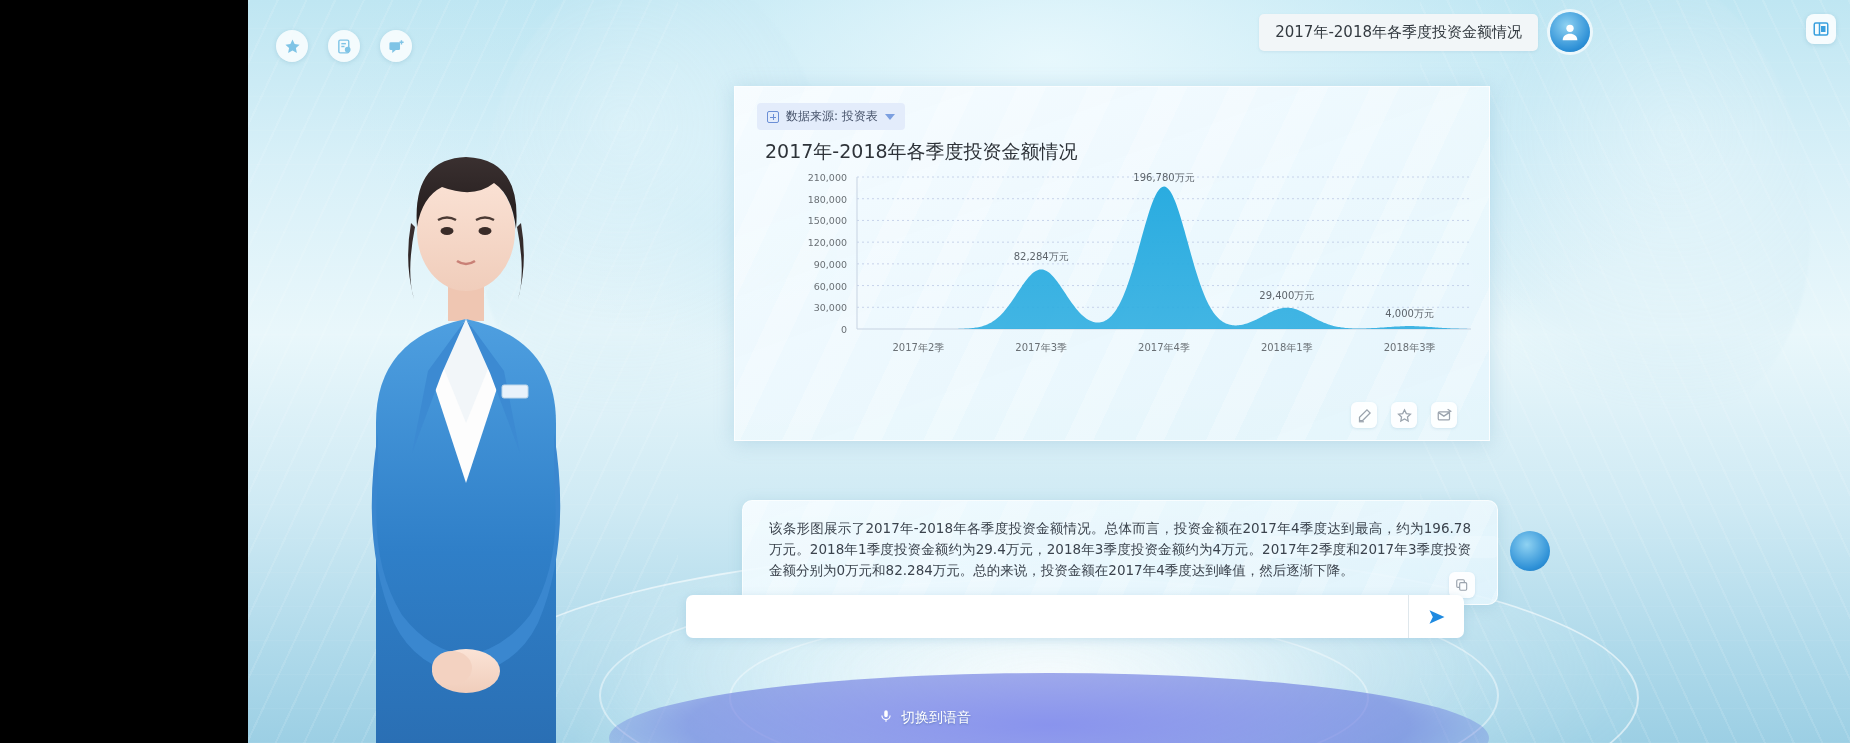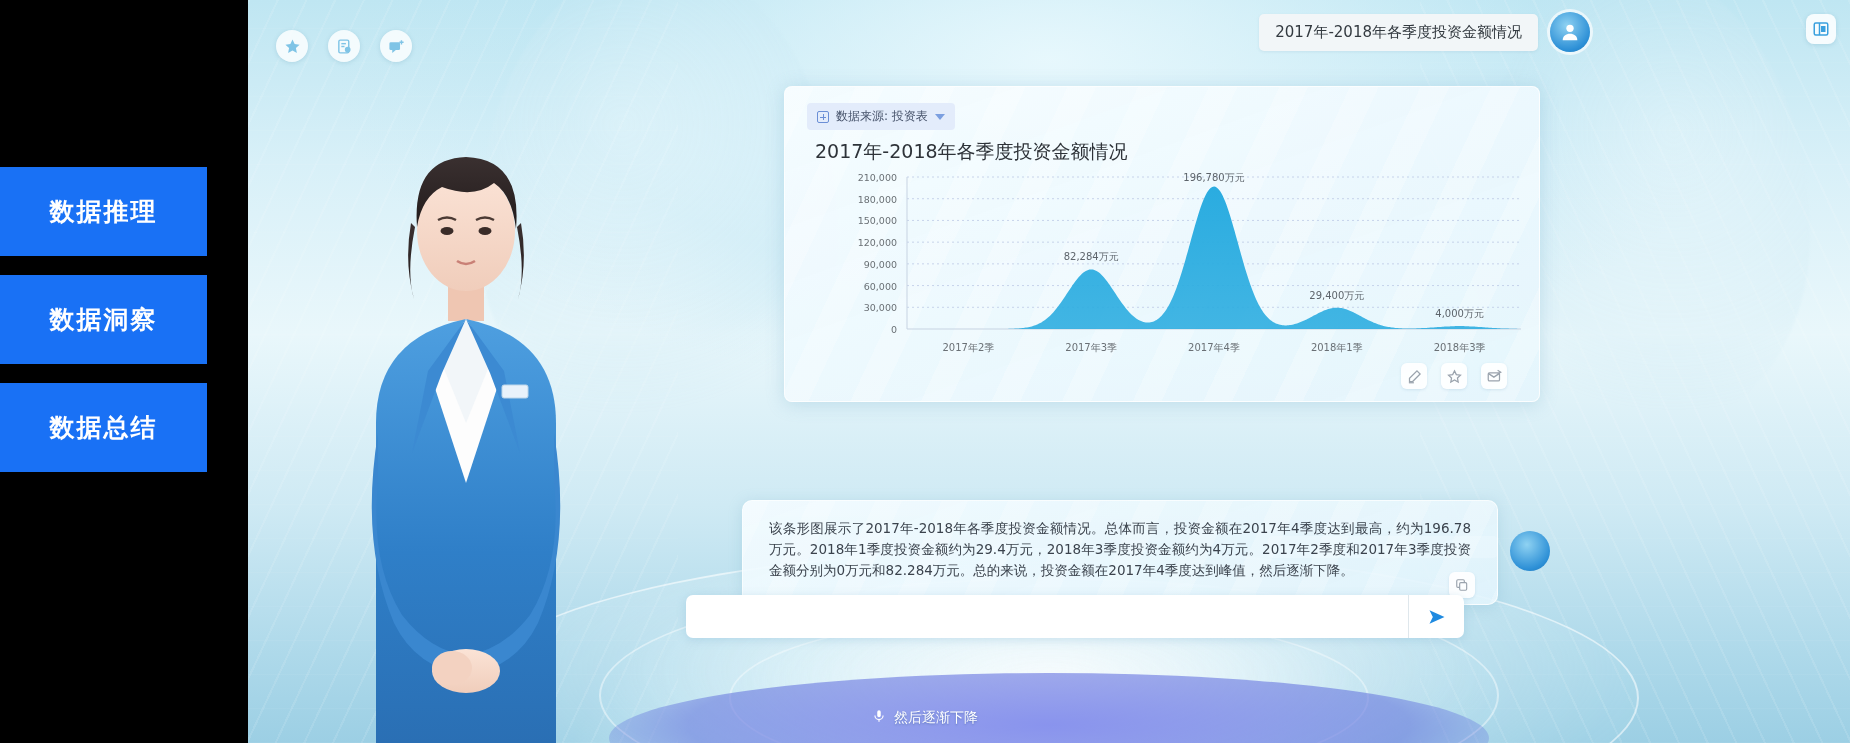--- a/index.html
+++ b/index.html
@@ -98,23 +98,23 @@
   }
   #user-avatar {
     width: 40px; height: 40px; border-radius: 50%;
     background: radial-gradient(circle at 42% 34%, #8fd2f2, #2c8fd6 70%, #1d6fae 100%);
     display:flex; align-items:center; justify-content:center;
     box-shadow: 0 0 0 3px rgba(255,255,255,.65);
   }
 
   
   #chart-card {
-    position: absolute; left: 784px; top: 86px; width: 756px; height: 316px;
+    position: absolute; left: 734px; top: 86px; width: 756px; height: 355px;
     background: linear-gradient(160deg, rgba(246,252,255,.95) 0%, rgba(238,249,254,.93) 48%, rgba(228,245,252,.92) 100%);
-    border-radius: 8px; z-index: 25;
+    border-radius: 0; z-index: 25;
     box-shadow: 0 2px 18px rgba(110,170,200,.30);
     border: 1px solid rgba(255,255,255,.8);
     overflow: hidden;
   }
   #chart-card::before{
     content:""; position:absolute; inset:0; pointer-events:none;
     background: repeating-linear-gradient(115deg, rgba(255,255,255,.45) 0 26px, rgba(255,255,255,0) 26px 64px);
     opacity:.55;
   }
   #source-chip {
@@ -271,31 +271,20 @@
     <path d="M99 104 Q90 150 98 176 Q88 140 95 100 Z" fill="url(#hair)"></path>
     <path d="M201 104 Q210 150 202 176 Q212 140 205 100 Z" fill="url(#hair)"></path>
 
     <ellipse cx="131" cy="108" rx="6.5" ry="4" fill="#3a2c28"></ellipse>
     <ellipse cx="169" cy="108" rx="6.5" ry="4" fill="#3a2c28"></ellipse>
     <path d="M122 97 Q131 92 140 97" stroke="#4b3a34" stroke-width="2.4" fill="none"></path>
     <path d="M160 97 Q169 92 178 97" stroke="#4b3a34" stroke-width="2.4" fill="none"></path>
     <path d="M141 138 Q150 144 159 138" stroke="#c98076" stroke-width="2.6" fill="none"></path>
   </svg>
 
-  <div id="sidebar">
-    <div class="side-btn" id="side-btn-0">
-      <span>数据推理</span>
-    </div>
-    <div class="side-btn" id="side-btn-1">
-      <span>数据洞察</span>
-    </div>
-    <div class="side-btn" id="side-btn-2">
-      <span>数据总结</span>
-    </div>
-  </div>
 
   <div id="top-icons">
     <div class="circ-icon">
       <svg width="17" height="17" viewBox="0 0 24 24" fill="#7fc4e6">
           <path d="M12 2l3 6.6 7 .8-5.2 4.8 1.4 7L12 17.8 5.8 21.2l1.4-7L2 9.4l7-.8z"></path>
         </svg>
     </div>
     <div class="circ-icon">
       <svg width="17" height="17" viewBox="0 0 24 24" fill="none" stroke="#7fc4e6" stroke-width="2">
         <rect x="4" y="3" width="14" height="18" rx="2"></rect>
@@ -427,16 +416,16 @@
   </div>
 
   <div id="voice-toggle">
     <span>
       <svg width="14" height="16" viewBox="0 0 24 24" fill="#ffffff">
         <rect x="9" y="2" width="6" height="12" rx="3"></rect>
         <path d="M5 11a7 7 0 0 0 14 0" fill="none" stroke="#ffffff" stroke-width="2"></path>
         <line x1="12" y1="18" x2="12" y2="22" stroke="#ffffff" stroke-width="2"></line>
       </svg>
     </span>
-    <span>然后逐渐下降</span>
+    <span>切换到语音</span>
   </div>
 
 </div>
 
 </body></html>

